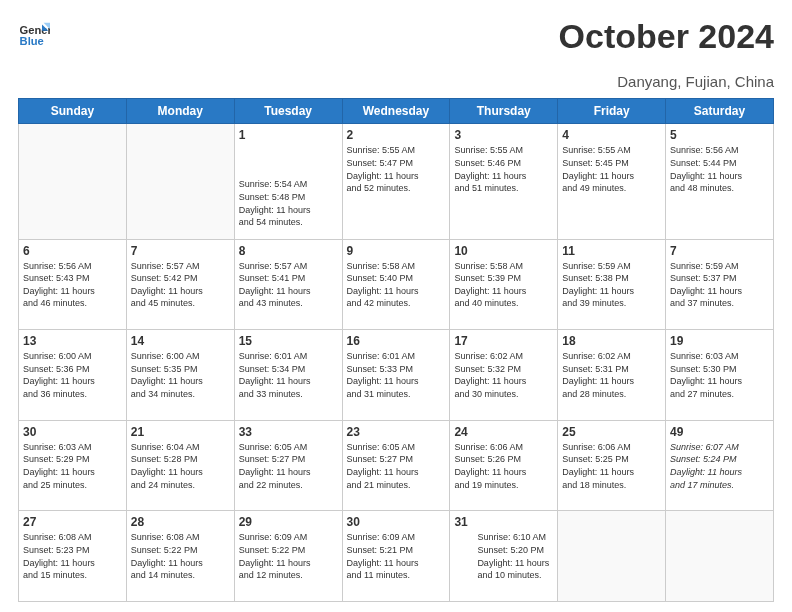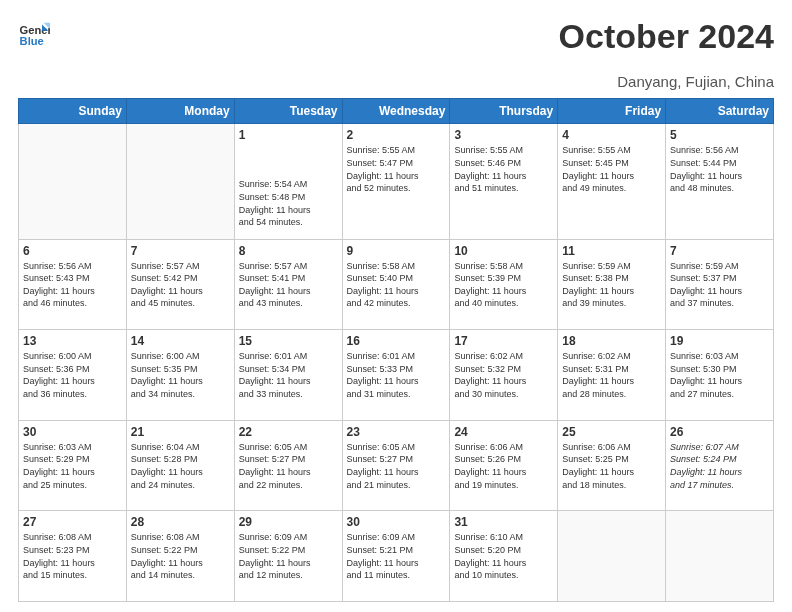--- a/index.html
+++ b/index.html
@@ -53,21 +53,21 @@
       border-collapse: collapse;
       width: 100%;
       table-layout: fixed;
     }
     .calendar th {
       background-color: #2979c5;
       color: #fff;
       font-size: 12px;
       font-weight: bold;
       padding: 5px 4px;
-      text-align: right;
+      text-align: center;
       border: 1px solid #2265a8;
     }
     .calendar td {
       vertical-align: top;
       border: 1px solid #ccc;
       padding: 4px 4px 4px 4px;
       font-size: 9.5px;
       color: #333;
       height: 88px;
     }
@@ -271,21 +271,21 @@
 and 25 minutes.</div>
           </td>
           <td>
             <div class="day-num">21</div>
             <div class="day-info" style="white-space: pre-line;">Sunrise: 6:04 AM
 Sunset: 5:28 PM
 Daylight: 11 hours
 and 24 minutes.</div>
           </td>
           <td>
-            <div class="day-num">22</div>
+            <div class="day-num">33</div>
             <div class="day-info" style="white-space: pre-line;">Sunrise: 6:05 AM
 Sunset: 5:27 PM
 Daylight: 11 hours
 and 22 minutes.</div>
           </td>
           <td>
             <div class="day-num">23</div>
             <div class="day-info" style="white-space: pre-line;">Sunrise: 6:05 AM
 Sunset: 5:27 PM
 Daylight: 11 hours
@@ -299,21 +299,21 @@
 and 19 minutes.</div>
           </td>
           <td>
             <div class="day-num">25</div>
             <div class="day-info" style="white-space: pre-line;">Sunrise: 6:06 AM
 Sunset: 5:25 PM
 Daylight: 11 hours
 and 18 minutes.</div>
           </td>
           <td>
-            <div class="day-num">26</div>
+            <div class="day-num">49</div>
             <div class="day-info" style="white-space: pre-line; font-style: italic;">Sunrise: 6:07 AM
 Sunset: 5:24 PM
 Daylight: 11 hours
 and 17 minutes.</div>
           </td>
         </tr>
         <tr class="week-row">
           <td>
             <div class="day-num">27</div>
             <div class="day-info" style="white-space: pre-line;">Sunrise: 6:08 AM
@@ -337,21 +337,21 @@
           </td>
           <td>
             <div class="day-num">30</div>
             <div class="day-info" style="white-space: pre-line;">Sunrise: 6:09 AM
 Sunset: 5:21 PM
 Daylight: 11 hours
 and 11 minutes.</div>
           </td>
           <td>
             <div class="day-num">31</div>
-            <div class="day-info" style="white-space: pre-line;">Sunrise: 6:10 AM
+            <div class="day-info" style="white-space: pre-line; margin-left: 23px;">Sunrise: 6:10 AM
 Sunset: 5:20 PM
 Daylight: 11 hours
 and 10 minutes.</div>
           </td>
           <td class="empty"></td>
           <td class="empty"></td>
         </tr>
       </tbody>
   </table>
 </div>

